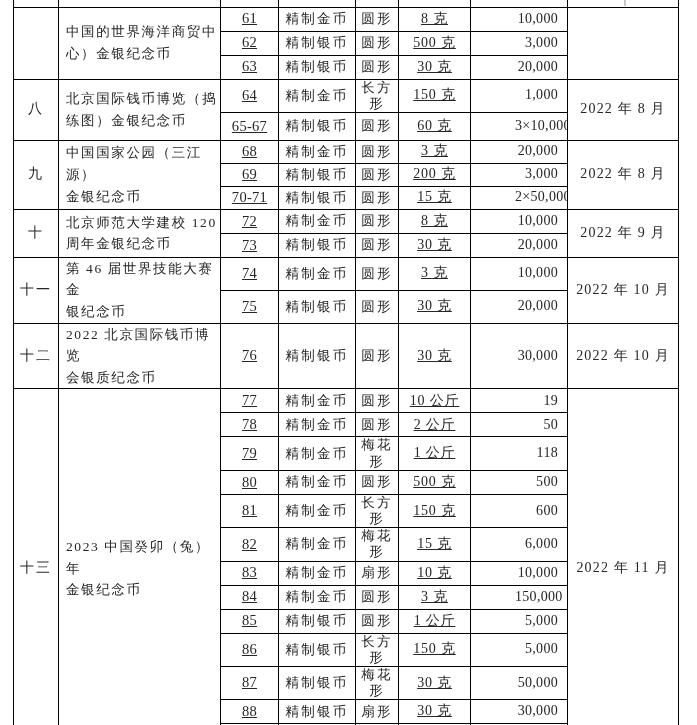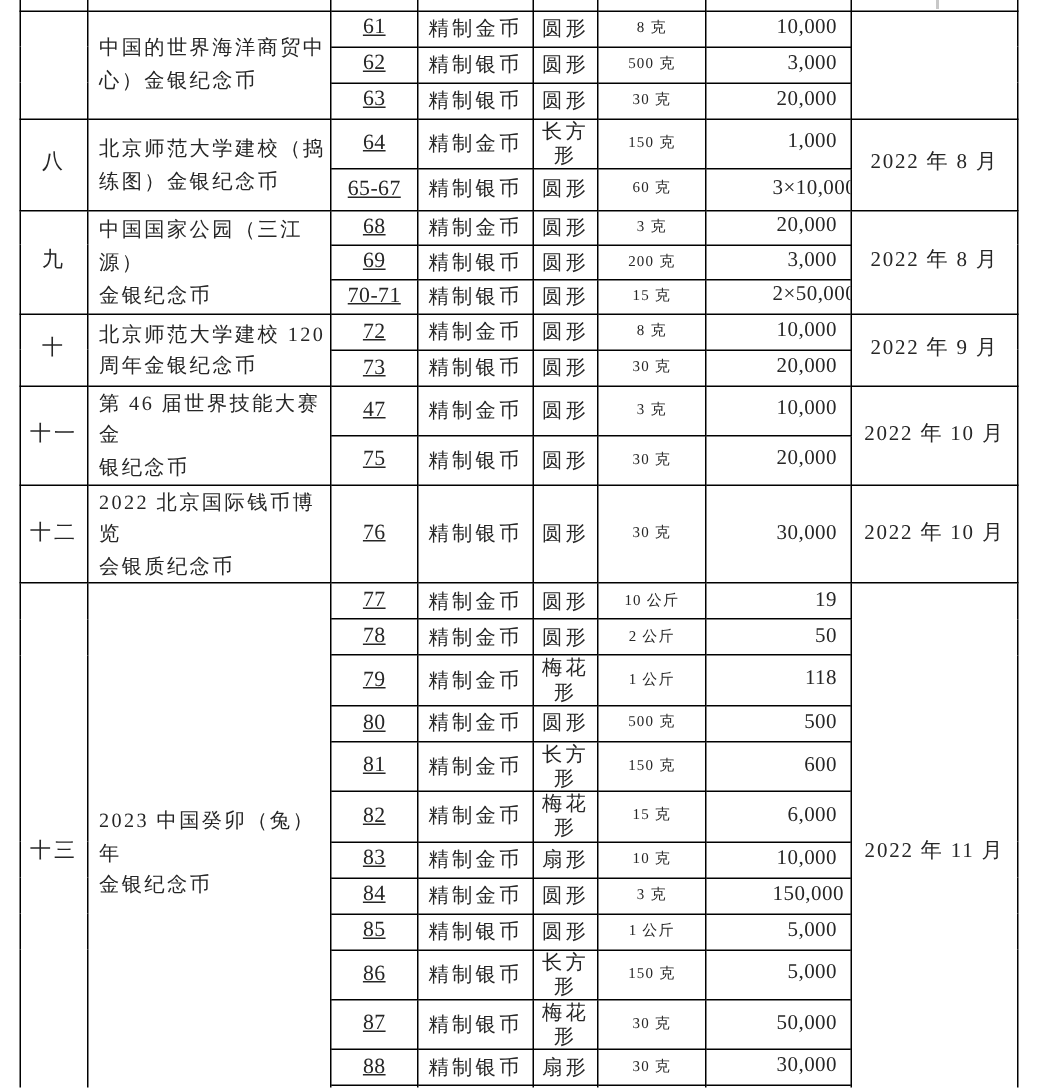--- a/index.html
+++ b/index.html
@@ -62,22 +62,23 @@
     font-size: 14.5px;
     letter-spacing: 0.3px;
     text-decoration: underline;
   }
   td.cell-type, td.cell-shape {
     letter-spacing: 2.2px;
     font-size: 13.5px;
     margin-top: 48px;
   }
   td.cell-weight {
-    font-size: 10px;
+    font-size: 14px;
     letter-spacing: 0.8px;
+    text-decoration: underline;
   }
   td.cell-mintage {
     text-align: right;
     padding-right: 9px;
     font-size: 14px;
     letter-spacing: 0.3px;
     padding-left: 44px;
   }
   td.cell-issue-date {
     font-size: 14px;
@@ -131,21 +132,21 @@
         </tr>
         <tr style="height: 24px;">
           <td class="cell-seq">63</td>
           <td class="cell-type">精制银币</td>
           <td class="cell-shape">圆形</td>
           <td class="cell-weight">30 克</td>
           <td class="cell-mintage">20,000</td>
         </tr>
         <tr style="height: 28px;">
           <td class="cell-section-number" rowspan="2">八</td>
-          <td class="cell-project-name" rowspan="2">北京师范大学建校（捣
+          <td class="cell-project-name" rowspan="2">北京国际钱币博览（捣
 练图）金银纪念币</td>
           <td class="cell-seq">64</td>
           <td class="cell-type">精制金币</td>
           <td class="cell-shape">长方形</td>
           <td class="cell-weight">150 克</td>
           <td class="cell-mintage">1,000</td>
           <td class="cell-issue-date" rowspan="2">2022 年 8 月</td>
         </tr>
         <tr style="height: 28px;">
           <td class="cell-seq">65-67</td>
@@ -194,21 +195,21 @@
           <td class="cell-seq">73</td>
           <td class="cell-type">精制银币</td>
           <td class="cell-shape">圆形</td>
           <td class="cell-weight">30 克</td>
           <td class="cell-mintage">20,000</td>
         </tr>
         <tr style="height: 22px;">
           <td class="cell-section-number" rowspan="2">十一</td>
           <td class="cell-project-name" rowspan="2">第 46 届世界技能大赛金
 银纪念币</td>
-          <td class="cell-seq">47</td>
+          <td class="cell-seq">74</td>
           <td class="cell-type">精制金币</td>
           <td class="cell-shape">圆形</td>
           <td class="cell-weight">3 克</td>
           <td class="cell-mintage">10,000</td>
           <td class="cell-issue-date" rowspan="2">2022 年 10 月</td>
         </tr>
         <tr style="height: 22px;">
           <td class="cell-seq">75</td>
           <td class="cell-type">精制银币</td>
           <td class="cell-shape">圆形</td>

